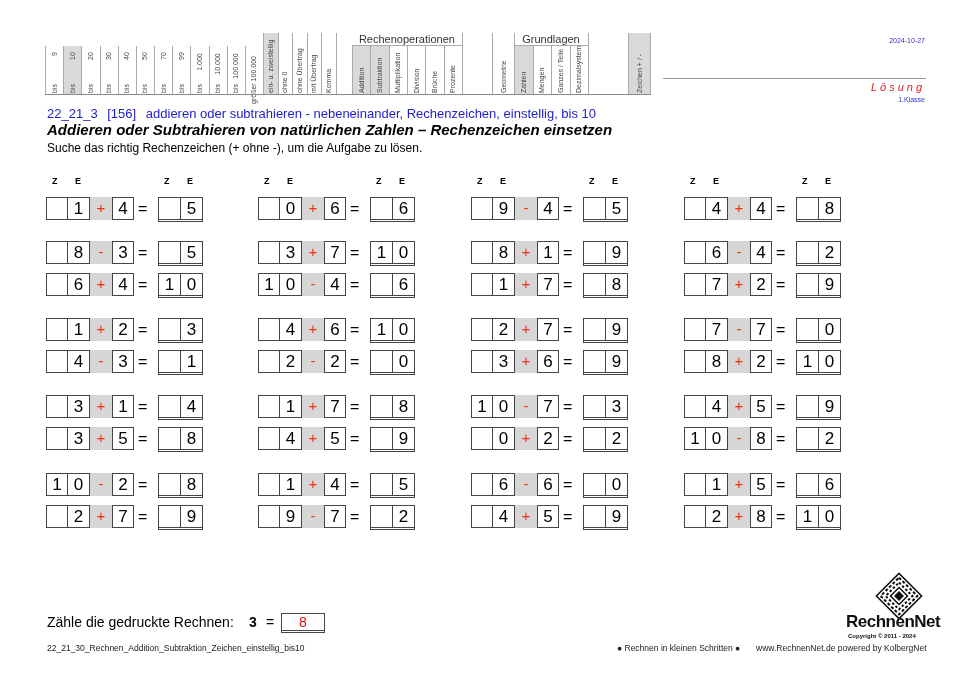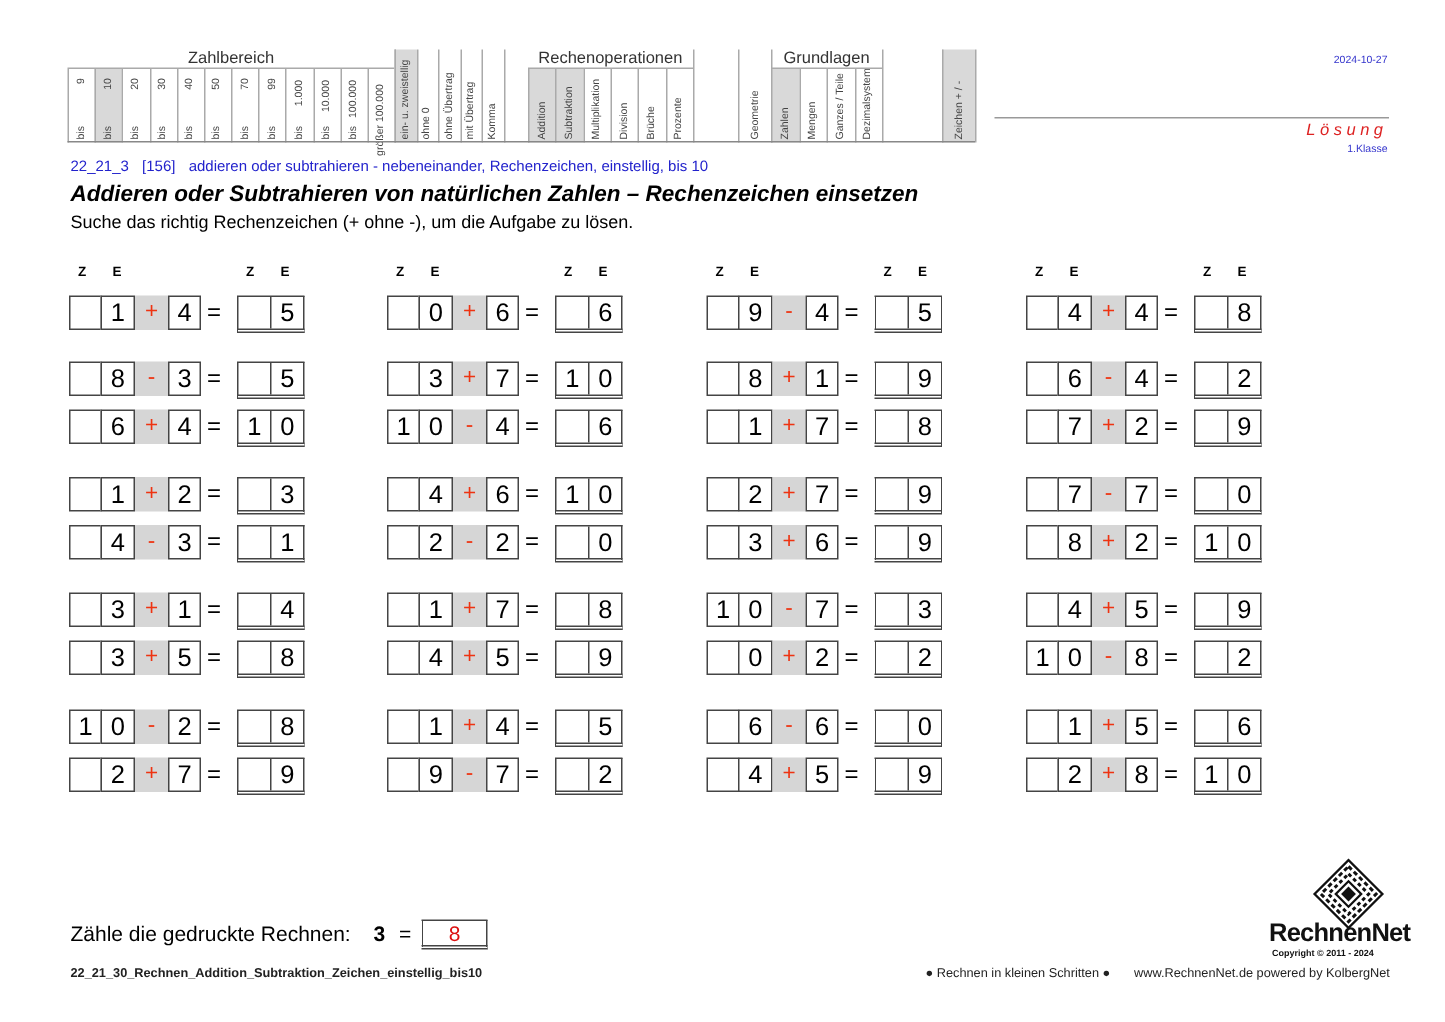--- a/index.html
+++ b/index.html
@@ -16,21 +16,21 @@
   .hdr .vt { position: absolute; left: 50%; bottom: 2px; transform-origin: left bottom; transform: translateX(4px) rotate(-90deg); white-space: nowrap; font-size: 7px; color: #444; line-height: 8px; }
   .hdr .baseline { position: absolute; left: 0; top: 61px; height: 1px; background: #888; }
 
   
   .date { position: absolute; right: 38px; top: 37px; font-size: 7px; color: #3333cc; }
   .hline { position: absolute; left: 663px; top: 78px; width: 263px; height: 1px; background: #999; }
   .loesung { position: absolute; right: 38px; top: 81px; font-size: 11px; color: #dd2222; letter-spacing: 3px; font-style: italic; }
   .klasse { position: absolute; right: 38px; top: 96px; font-size: 7px; color: #3333cc; }
 
   
-  .code-line { position: absolute; left: 47px; top: 106px; font-size: 10px; color: #2222cc; }
+  .code-line { position: absolute; left: 47px; top: 106px; font-size: 13px; color: #2222cc; }
   .code-line span { margin-right: 6px; }
   .title { position: absolute; left: 47px; top: 121px; font-size: 15px; font-weight: bold; font-style: italic; }
   .subtitle { position: absolute; left: 47px; top: 141px; font-size: 12px; }
   .ze { position: absolute; font-size: 9px; font-weight: bold; top: 176px; }
   .ex { position: absolute; height: 24px; width: 160px; }
   .box { position: absolute; top: 0; height: 23px; border: 1px solid #444; background: #fff; font-size: 17px; line-height: 21px; text-align: center; }
   .b-z { left: 0; width: 22px; }
   .b-e { left: 21px; width: 23px; }
   .b-op { position: absolute; left: 44px; top: 0; width: 22px; height: 23px; background: #d6d6d6; color: #ee3311; font-size: 15px; line-height: 22px; text-align: center; }
   .b-n { left: 66px; width: 22px; }
@@ -38,33 +38,32 @@
   .res { position: absolute; left: 112px; top: 0; width: 45px; height: 25px; border: 1px solid #444; border-bottom: 3px double #444; background: #fff; }
   .res .rz, .res .re { position: absolute; top: 0; height: 21px; font-size: 17px; line-height: 21px; text-align: center; }
   .res .rz { left: 0; width: 22px; border-right: 1px solid #444; }
   .res .re { left: 22px; width: 21px; }
 
   
   .count { position: absolute; left: 47px; top: 614px; font-size: 14px; }
   .count-digit { position: absolute; left: 249px; top: 614px; font-size: 14px; font-weight: bold; }
   .count-eq { position: absolute; left: 266px; top: 614px; font-size: 14px; }
   .count-box { position: absolute; left: 281px; top: 613px; width: 44px; height: 20px; border: 1px solid #444; border-bottom: 3px double #444; color: #dd1111; font-size: 14px; line-height: 17px; text-align: center; }
-  .filename { position: absolute; left: 47px; top: 643px; font-size: 8.5px; color: #222; font-weight: bold; }
+  .filename { position: absolute; left: 47px; top: 643px; font-size: 8.5px; color: #222; }
   .slogan { position: absolute; left: 617px; top: 643px; font-size: 8.5px; color: #222; }
   .site { position: absolute; left: 756px; top: 643px; font-size: 8.5px; color: #222; }
   .logo { position: absolute; left: 870px; top: 572px; width: 58px; height: 48px; }
   .logo-name { position: absolute; left: 846px; top: 612px; font-size: 17px; font-weight: bold; letter-spacing: -0.5px; color: #111; }
   .copyright { position: absolute; left: 848px; top: 633px; font-size: 6px; font-weight: bold; color: #111; }
 </style>
 </head>
 <body>
 
 <div class="hdr" id="hdr">
     <div class="grp" style="left: 0px; width: 218px;">
-      <div class="grp-title">Zahlbereich</div>
       <div class="cell" style="left: 0px; width: 18.1667px;">
         <span class="vt" style="bottom: auto; top: 2px; transform-origin: center center; transform: translateX(-50%) rotate(-90deg) translateX(-2px); left: 50%;">9</span>
         <span class="vt">bis</span>
       </div>
       <div class="cell shade" style="left: 18.1667px; width: 18.1667px;">
         <span class="vt" style="bottom: auto; top: 2px; transform-origin: center center; transform: translateX(-50%) rotate(-90deg) translateX(-4px); left: 50%;">10</span>
         <span class="vt">bis</span>
       </div>
       <div class="cell" style="left: 36.3333px; width: 18.1667px;">
         <span class="vt" style="bottom: auto; top: 2px; transform-origin: center center; transform: translateX(-50%) rotate(-90deg) translateX(-4px); left: 50%;">20</span>

